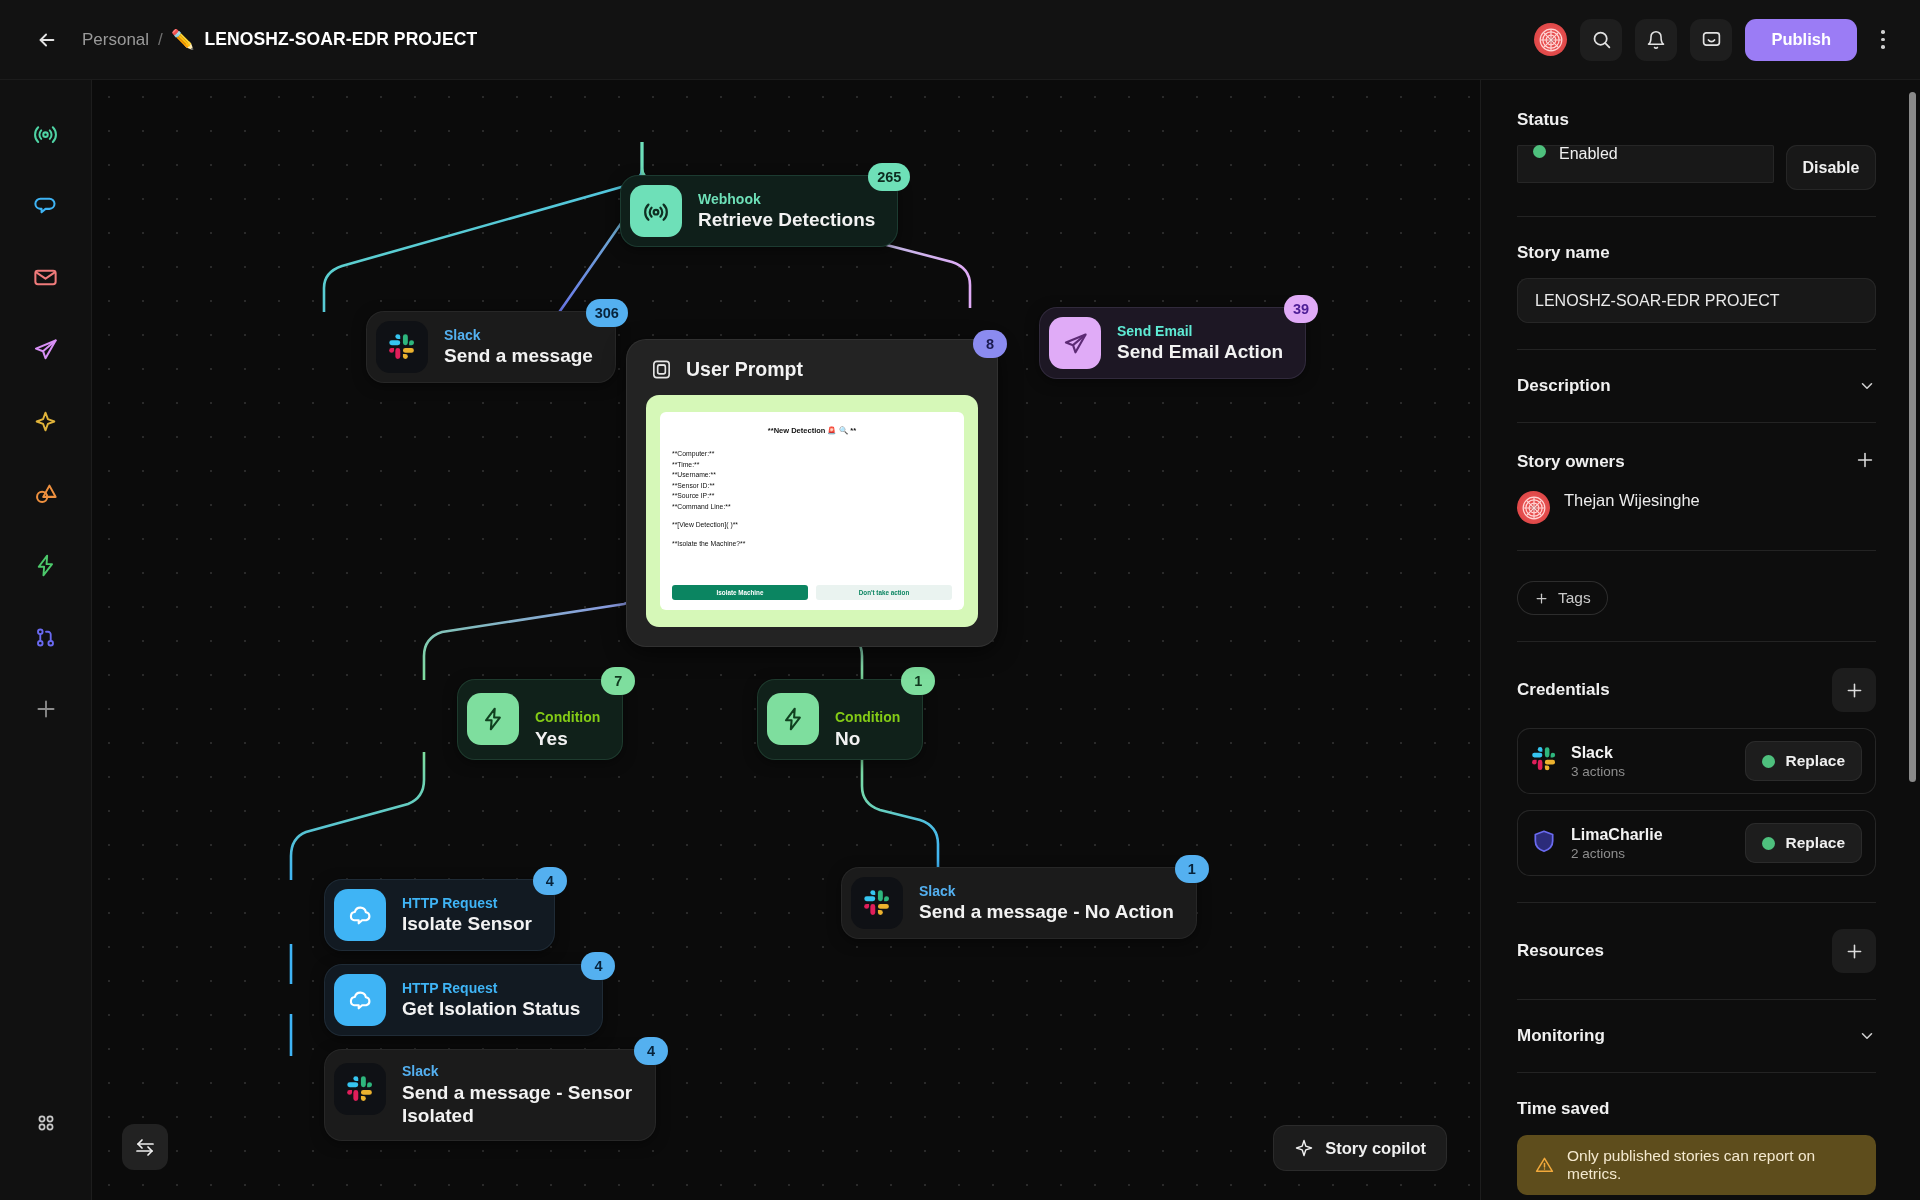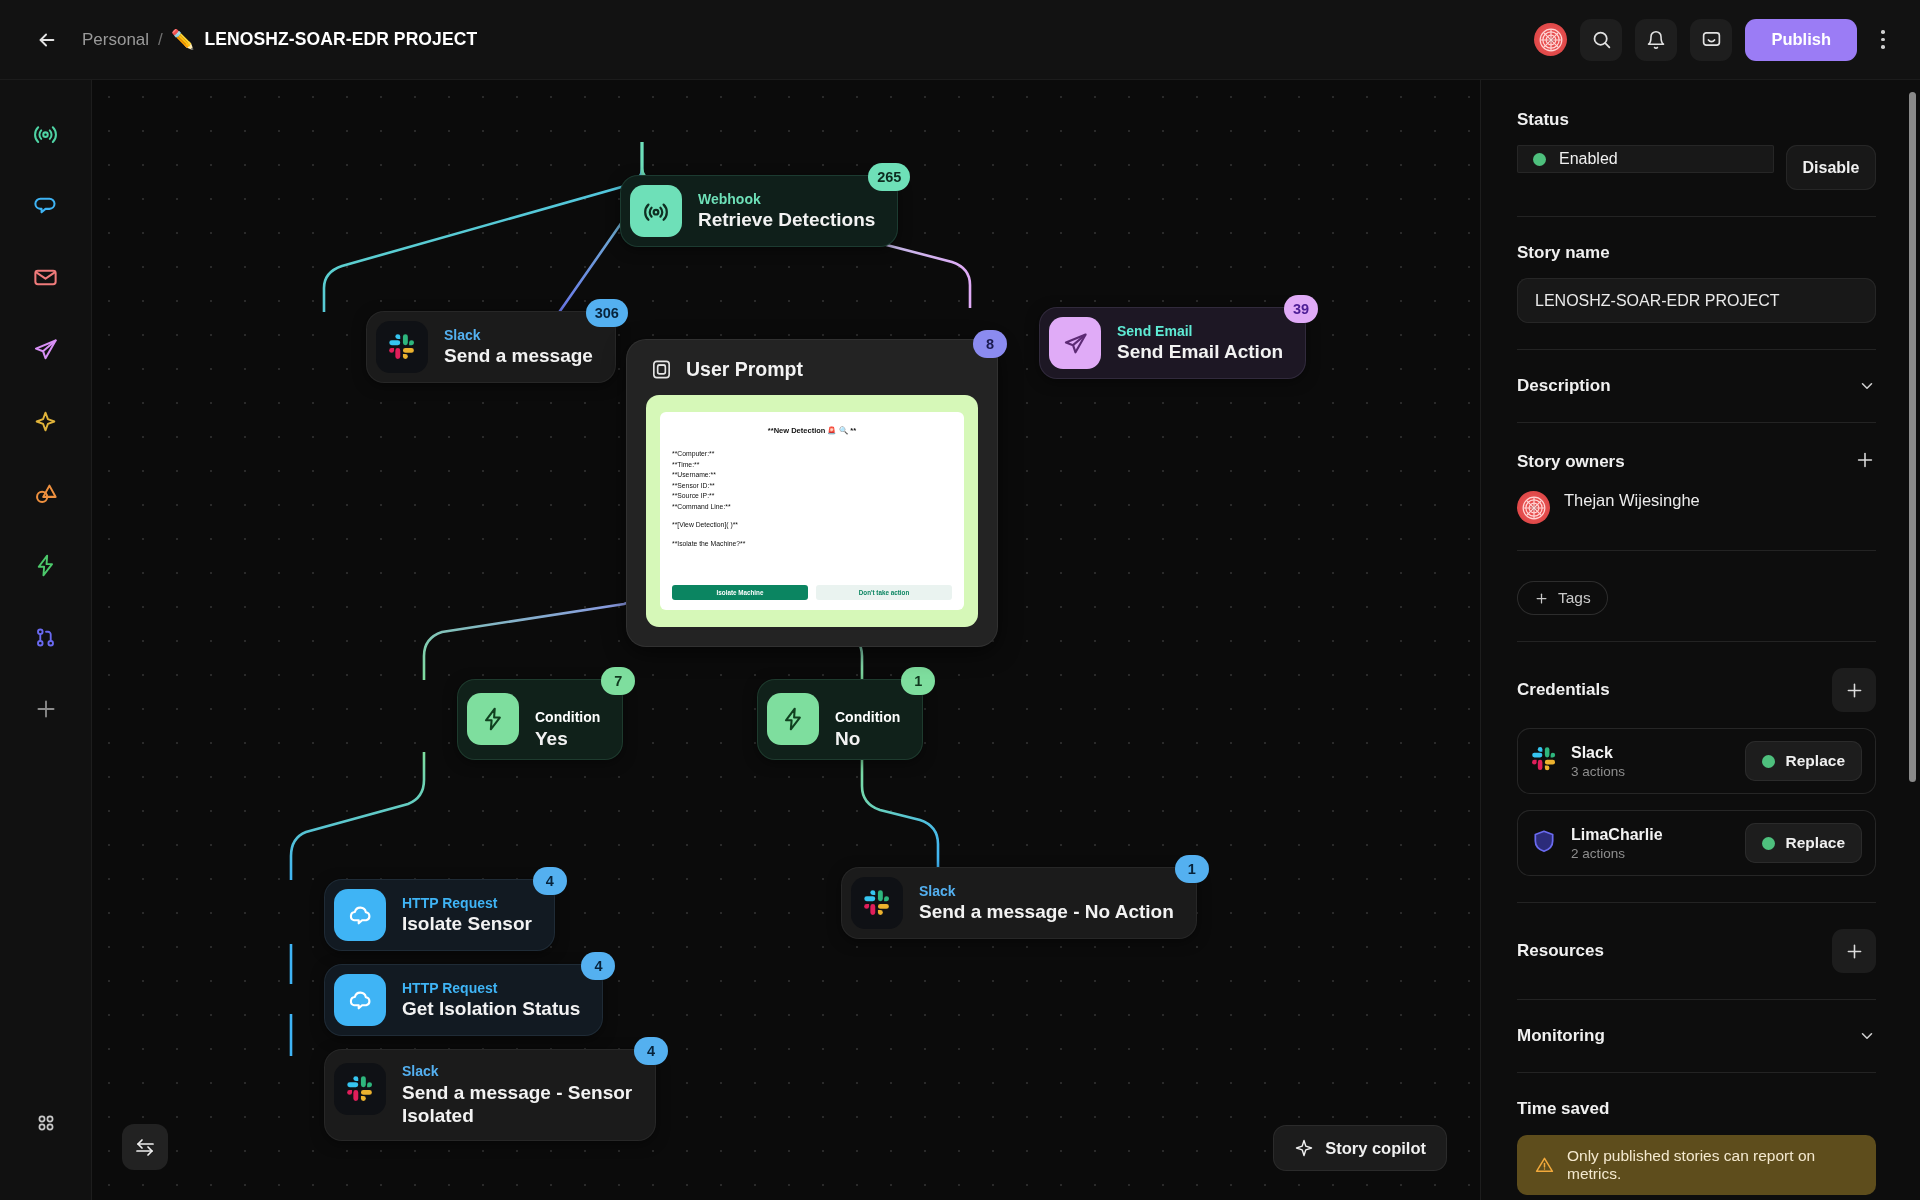--- a/index.html
+++ b/index.html
@@ -127,21 +127,21 @@
   .n-slack .nsub { color: #54b0f0; }
   .b-blue { background: #54b0f0; color: #07233b; }
 
   .n-email { background: #1d1724; box-shadow: 0 0 0 1px #312a3c, 0 3px 14px rgba(0,0,0,.5); }
   .n-email .nicon { background: #e0abf7; color: #5c2a74; }
   .n-email .nsub { color: #5eead4; }
   .b-pink { background: #e0abf7; color: #4c1d95; }
 
   .n-cond { background: #10211a; box-shadow: 0 0 0 1px #1e3b2e, 0 3px 14px rgba(0,0,0,.5); }
   .n-cond .nicon { background: #7ede9e; color: #10401f; }
-  .n-cond .nsub { color: #ffffff; margin-top: 20px; }
+  .n-cond .nsub { color: #84cc16; margin-top: 20px; }
   .b-cgreen { background: #7ede9e; color: #11391f; }
 
   .n-http { background: #121a22; box-shadow: 0 0 0 1px #1f2b36, 0 3px 14px rgba(0,0,0,.5); }
   .n-http .nicon { background: #3fb4f5; color: #fff; }
   .n-http .nsub { color: #3fb4f5; }
 
   .b-violet { background: #8b8bf0; color: #1a1a50; }
 
   
   .prompt-node {
@@ -199,23 +199,23 @@
     padding: 30px 44px 0 36px;
     overflow: hidden;
   }
   .panel-scroll { position: absolute; right: 4px; top: 12px; width: 7px; height: 690px;
     background: #8a8a8a; border-radius: 4px; cursor: pointer; }
   .sec-label { font-size: 17px; font-weight: 700; color: #f0f0f0; }
   .hr { height: 1px; background: #232323; margin: 26px 0; }
 
   .status-row { display: flex; gap: 12px; margin-top: 15px; }
   .status-box {
-    flex: 1; height: 28px; border-radius: 2px; background: #181818;
+    flex: 1; height: 38px; border-radius: 2px; background: #181818;
     box-shadow: inset 0 0 0 1px #262626;
-    display: flex; align-items: center; padding: 0 16px; gap: 13px;
+    display: flex; padding: 0 16px; gap: 13px;
     cursor: pointer;
   }
   .dot { width: 13px; height: 13px; border-radius: 50%; background: #4ec07d; flex: 0 0 auto; }
   .status-text { font-size: 16px; color: #f0f0f0; }
   .disable-btn {
     width: 90px; height: 45px; border-radius: 11px; background: #181818;
     box-shadow: inset 0 0 0 1px #262626;
     display: flex; align-items: center; justify-content: center;
     font-size: 16px; font-weight: 700; color: #f0f0f0; cursor: pointer;
   }

